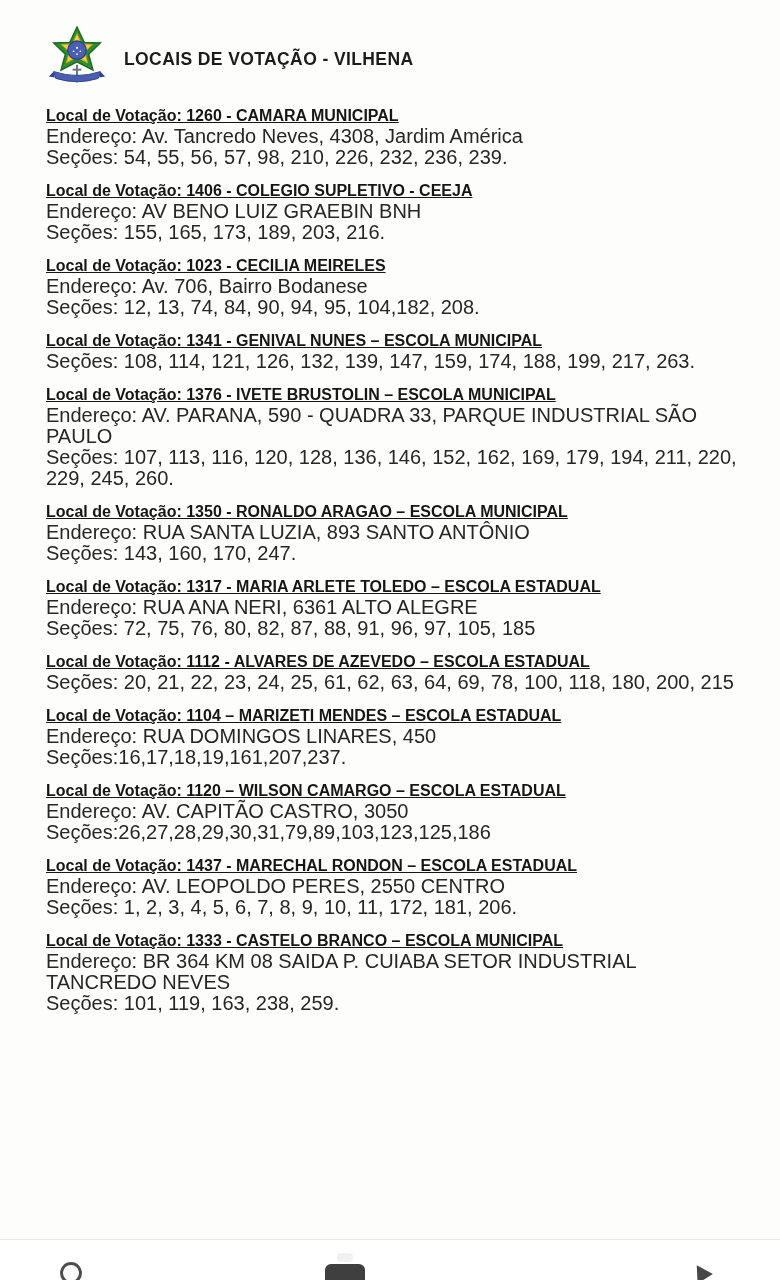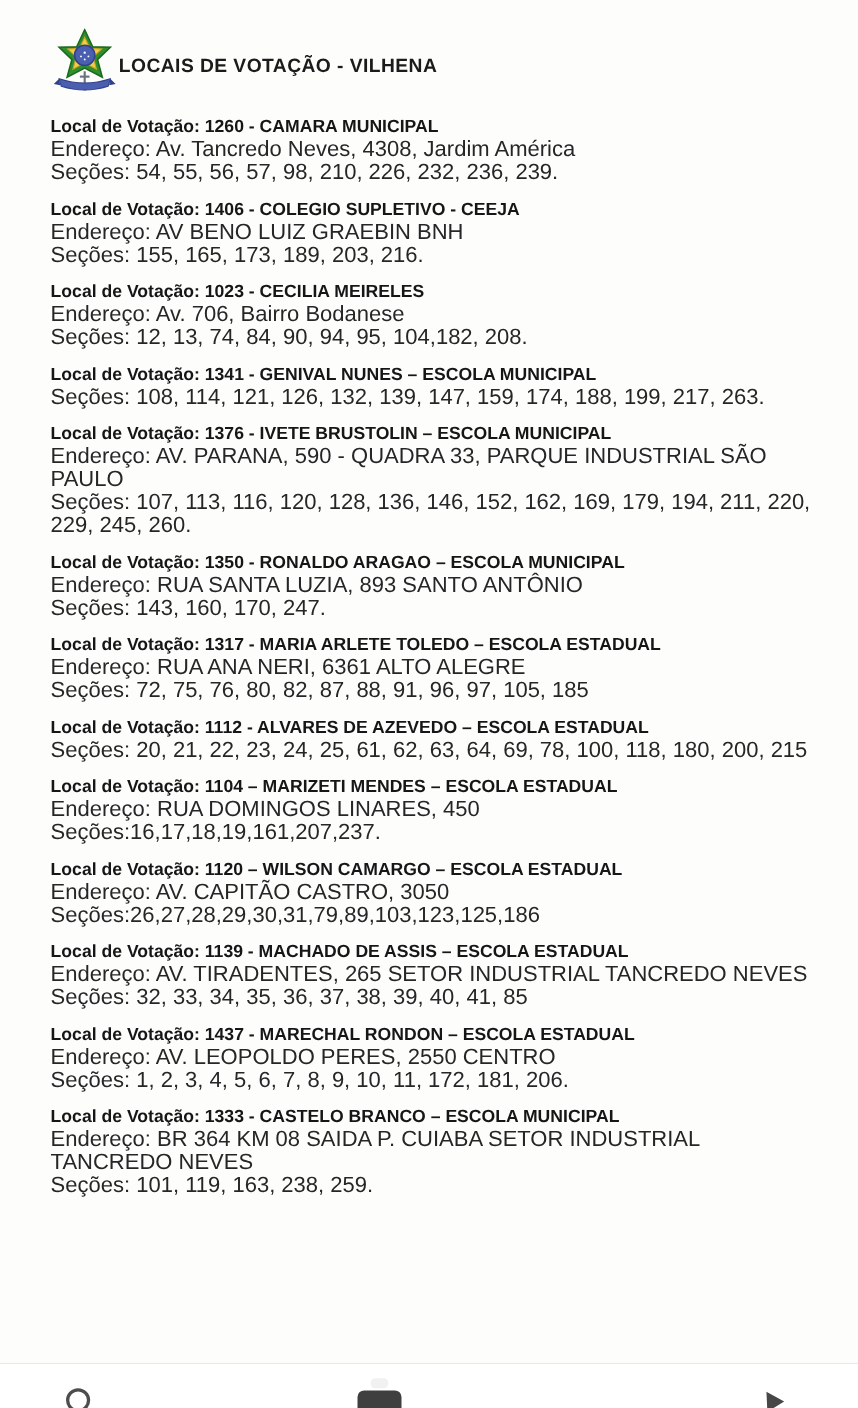--- a/index.html
+++ b/index.html
@@ -3,26 +3,26 @@
 <meta charset="utf-8">
 <style>
   * { margin:0; padding:0; box-sizing:border-box; }
   html, body { width:780px; height:1280px; overflow:hidden; }
   body { font-family:"Liberation Sans", sans-serif; background:#ffffff; color:#222; }
 
   .screen { position:relative; width:780px; height:1280px; background:#fdfdfc; overflow:hidden; }
 
   .doc { position:absolute; top:0; left:0; width:780px; height:1239px; padding:26px 38px 0 46px; overflow:hidden; }
 
-  .doc-header { display:flex; align-items:center; margin-bottom:13px; }
+  .doc-header { display:flex; align-items:center; gap:16px; margin-bottom:13px; }
   .logo { width:62px; height:66px; flex:0 0 auto; }
   .doc-title { font-size:17.5px; font-weight:bold; color:#1b1b1b; letter-spacing:0.4px; }
 
   .loc { margin-bottom:12px; }
-  .loc-title { font-size:16px; font-weight:bold; line-height:21px; color:#161616; }
+  .loc-title { font-size:16px; font-weight:bold; line-height:21px; color:#161616;text-decoration:underline; }
   .loc-line  { font-size:20px; line-height:21px; color:#262626; }
 
   .toolbar { position:absolute; left:0; top:1239px; width:780px; height:41px;
              background:#ffffff; border-top:1px solid #e9e9e9; }
   .tb-icon { position:absolute; }
   .icon-reply { left:60px; top:22px; width:22px; height:22px;
                 border:3px solid #4d4d4d; border-radius:50%; background:transparent; }
   .icon-camera { left:325px; top:24px; width:40px; height:24px;
                  background:#3f3f3f; border-radius:6px; }
   .icon-camera-glare { left:337px; top:13px; width:16px; height:9px;
@@ -113,25 +113,20 @@
     <div class="loc-line">Endereço: RUA DOMINGOS LINARES, 450</div>
     <div class="loc-line">Seções:16,17,18,19,161,207,237.</div>
   </div>
 
   <div class="loc">
     <div class="loc-title">Local de Votação: 1120 – WILSON CAMARGO – ESCOLA ESTADUAL</div>
     <div class="loc-line">Endereço: AV. CAPITÃO CASTRO, 3050</div>
     <div class="loc-line">Seções:26,27,28,29,30,31,79,89,103,123,125,186</div>
   </div>
 
-  <div class="loc">
-    <div class="loc-title">Local de Votação: 1139 - MACHADO DE ASSIS – ESCOLA ESTADUAL</div>
-    <div class="loc-line">Endereço: AV. TIRADENTES, 265 SETOR INDUSTRIAL TANCREDO NEVES</div>
-    <div class="loc-line">Seções: 32, 33, 34, 35, 36, 37, 38, 39, 40, 41, 85</div>
-  </div>
 
   <div class="loc">
     <div class="loc-title">Local de Votação: 1437 - MARECHAL RONDON – ESCOLA ESTADUAL</div>
     <div class="loc-line">Endereço: AV. LEOPOLDO PERES, 2550 CENTRO</div>
     <div class="loc-line">Seções: 1, 2, 3, 4, 5, 6, 7, 8, 9, 10, 11, 172, 181, 206.</div>
   </div>
 
 
   <div class="loc">
     <div class="loc-title">Local de Votação: 1333 - CASTELO BRANCO – ESCOLA MUNICIPAL</div>

